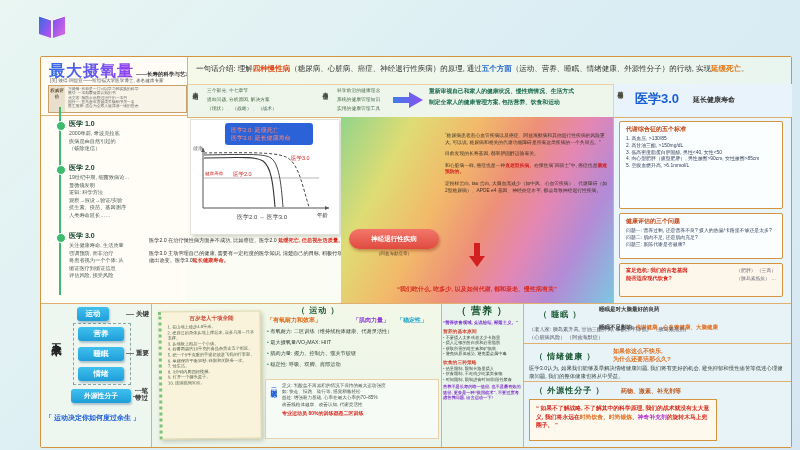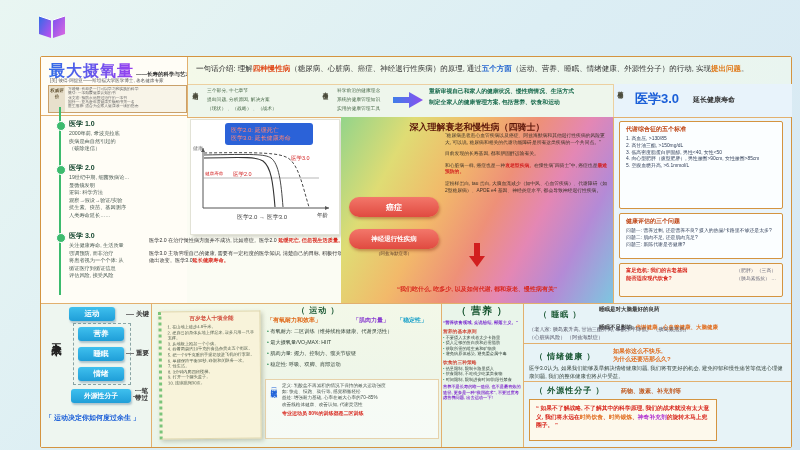--- a/index.html
+++ b/index.html
@@ -159,21 +159,21 @@
         <div>国外一: 亚马逊年度健康类畅销书第一名</div>
         <div>医生推荐: 适合为全家人健康读一读的指南</div>
       </div>
     </div>
 
     <div class="vline" style="left:146px;top:0;height:60px;"></div>
     <div class="hline" style="left:0;top:58px;width:146px;"></div>
 
     <div class="abs tagline" style="left:147px;top:0;width:603px;height:27px;box-sizing:border-box;">
       <b>一句话介绍:</b>
-      <span>理解</span><span class="hl-red">四种慢性病</span><span>（糖尿病、心脏病、癌症、神经退行性疾病）的原理, 通过</span><span class="hl-blue">五个方面</span><span>（运动、营养、睡眠、情绪健康、外源性分子）的行动, 实现</span><span class="hl-org">提出问题</span><span>。</span>
+      <span>理解</span><span class="hl-red">四种慢性病</span><span>（糖尿病、心脏病、癌症、神经退行性疾病）的原理, 通过</span><span class="hl-blue">五个方面</span><span>（运动、营养、睡眠、情绪健康、外源性分子）的行动, 实现</span><span class="hl-org">延缓死亡</span><span>。</span>
     </div>
 
     <div class="abs row2" style="left:147px;top:27px;width:425px;height:33px;"></div>
     <div class="abs vlabel" style="left:152px;top:30px;height:28px;font-size:5.5px;">本书结构</div>
     <div class="abs small-lines" style="left:166px;top:29px;width:112px;">
       <div>三个部分, 十七章节</div>
       <div>提出问题, 分析原因, 解决方案</div>
       <div>（现状） 、（战略） 、（战术）</div>
     </div>
     <div class="abs vlabel" style="left:282px;top:30px;height:28px;font-size:5.5px;">本书价值</div>
@@ -251,22 +251,20 @@
         <text x="126" y="97" font-size="5.5" fill="#444">年龄</text>
       </svg>
     </div>
 
     <div class="abs" style="left:108px;top:180px;width:196px;">
       <div class="m23"><span>医学2.0 在治疗慢性病方面并不成功, 比如癌症。医学2.0 </span><span class="rd">延缓死亡, 但忽视生活质量。</span></div>
       <div class="m23"><span>医学3.0 主动管理自己的健康, 需要有一定程度的医学知识, 清楚自己的目标, 积极行动, 做出改变。医学3.0</span><span class="rd">延长健康寿命。</span></div>
     </div>
 
     <div class="abs rainbow" style="left:300px;top:60px;width:272px;height:186px;"></div>
-    <div class="abs h-title" style="left:310px;top:64px;width:252px;">深入理解衰老和慢性病（四骑士）</div>
-    <div class="abs pill" style="left:308px;top:140px;width:90px;height:20px;">癌症</div>
     <div class="abs pill" style="left:308px;top:172px;width:90px;height:20px;font-size:6.5px;">神经退行性疾病</div>
     <div class="abs pill-note" style="left:308px;top:194px;width:90px;">（阿兹海默症等）</div>
     <div class="abs" style="left:404px;top:76px;width:164px;">
       <div class="h-para">“糖尿病患者患心血管疾病以及癌症、阿兹海默病和其他退行性疾病的风险更大, 可以说, 糖尿病和相关的代谢功能障碍是所有这类疾病的一个共同点。”</div>
       <div class="h-para">目前发现的长寿基因, 都和胆固醇运输有关。</div>
       <div class="h-para"><span>和心脏病一样, 癌症也是一种</span><span class="rd">衰老型疾病。</span><span>在慢性病“四骑士”中, 癌症也是</span><span class="rd">最难预防的。</span></div>
       <div class="h-para">淀粉样蛋白, tau 蛋白, 大脑血流减少（如中风、心血管疾病）、代谢障碍（如2型糖尿病）、APOE e4 基因、神经炎症水平, 都会导致神经退行性疾病。</div>
     </div>
     <svg class="abs" style="left:428px;top:186px;" width="16" height="24" viewBox="0 0 16 24">
       <path d="M5 0 L11 0 L11 13 L16 13 L8 24 L0 13 L5 13 Z" fill="#d21f1f"></path>
@@ -300,21 +298,21 @@
       </div>
     </div>
 
     <div class="hline" style="left:0;top:246px;width:750px;"></div>
     <div class="vline" style="left:110px;top:246px;height:144px;"></div>
     <div class="vline" style="left:400px;top:246px;height:144px;"></div>
     <div class="vline" style="left:482px;top:246px;height:144px;"></div>
 
     <div class="abs vlabel" style="left:8px;top:278px;height:64px;font-size:10px;color:#222;">五大战术</div>
     <div class="abs" style="left:32px;top:266px;width:56px;height:60px;border:1px dashed #8aa5a5;"></div>
-    <div class="abs tbtn" style="left:28px;top:250px;width:46px;">运动</div>
+    <div class="abs tbtn" style="left:36px;top:250px;width:32px;">运动</div>
     <div class="abs tbtn" style="left:37px;top:270px;width:46px;">营养</div>
     <div class="abs tbtn" style="left:37px;top:290px;width:46px;">睡眠</div>
     <div class="abs tbtn" style="left:37px;top:310px;width:46px;">情绪</div>
     <div class="abs tbtn" style="left:30px;top:332px;width:60px;font-size:6.8px;">外源性分子</div>
     <div class="tdash" style="left:85px;top:257px;"></div>
     <div class="tdash" style="left:85px;top:296px;"></div>
     <div class="tdash" style="left:92px;top:339px;"></div>
     <div class="abs trel" style="left:95px;top:253px;">关键</div>
     <div class="abs trel" style="left:95px;top:292px;">重要</div>
     <div class="abs trel" style="left:94px;top:330px;width:15px;line-height:1.15;">一笔带过</div>

